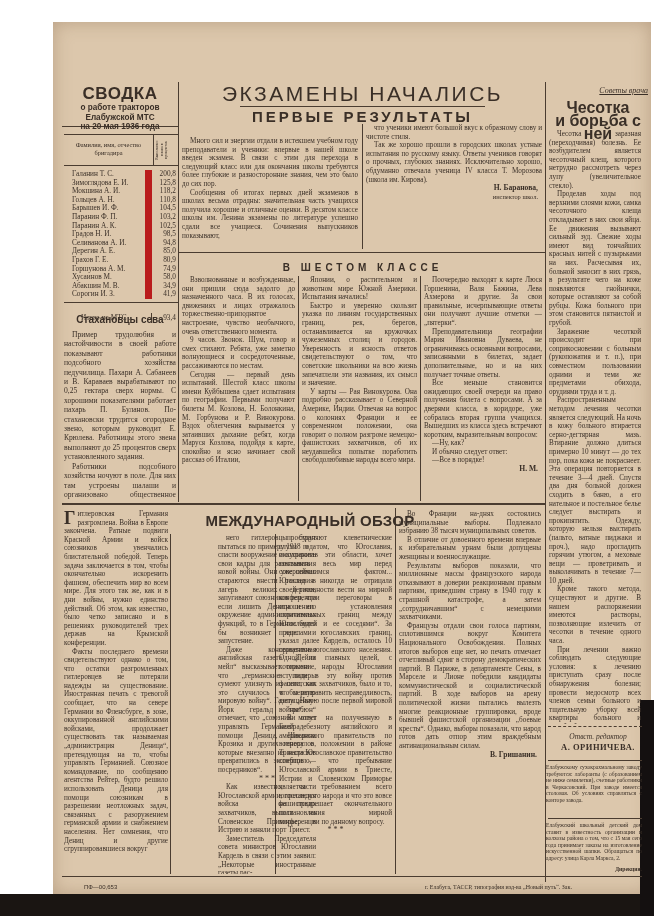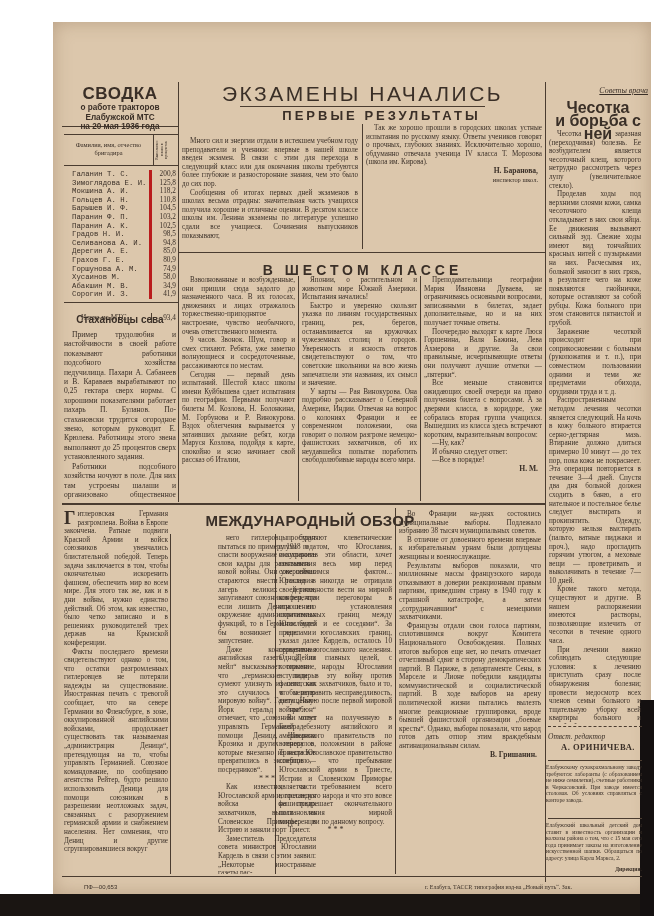--- a/index.html
+++ b/index.html
@@ -17,41 +17,41 @@
   
   .svodka-title { position:absolute; left:62px; top:84px; width:116px; text-align:center; font-weight:bold;
                   font-family:"Liberation Sans", sans-serif; font-size:17px; letter-spacing:0.5px; }
   .svodka-sub { position:absolute; left:62px; top:103px; width:116px; text-align:center; font-weight:bold;
                 font-family:"Liberation Sans", sans-serif; font-size:8.2px; line-height:9.5px; }
   .tbl { position:absolute; left:64px; top:134px; width:114px; font-size:7.3px; }
   .tbl-head { display:flex; border-bottom:1px solid #4a3c30; border-top:1px solid #4a3c30; height:30px; }
   .tbl-head .h1 { flex:1; text-align:center; font-size:6.4px; line-height:8px; padding-top:6px; border-right:1px solid #4a3c30; }
   .tbl-head .h2 { width:22px; font-size:4px; line-height:4.5px; text-align:center; writing-mode:vertical-rl; transform:rotate(180deg); padding:1px; }
   .tbl-row { display:flex; height:8.6px; line-height:8.6px; }
-  .tbl-row .n { flex:1; padding-left:8px; border-right:3px solid #b91c1c;font-family:Liberation Mono, monospace; }
+  .tbl-row .n { flex:1; padding-left:8px; border-right:7px solid #b91c1c; }
   .tbl-row .v { width:24px; text-align:right; padding-right:2px; }
   .tbl-total { display:flex; border-top:1px solid #4a3c30; margin-top:3px; padding-top:10px; height:10px; }
   .tbl-total .n { flex:1; text-align:center; border-right:1px solid #4a3c30; }
   .tbl-total .v { width:24px; text-align:right; padding-right:2px; }
   .head-main { position:absolute; left:180px; top:82px; width:365px; text-align:center;
                font-family:"Liberation Sans", sans-serif; font-size:21px; letter-spacing:2.5px; }
   .head-sub { position:absolute; left:180px; top:108px; width:365px; text-align:center; font-weight:bold;
-              font-family:"Liberation Sans", sans-serif; font-size:13px; letter-spacing:3px;padding-left:19px; }
+              font-family:"Liberation Sans", sans-serif; font-size:15px; letter-spacing:3px; }
   .head-shestom { position:absolute; left:180px; top:262px; width:365px; text-align:center; font-weight:bold;
-              font-family:"Liberation Sans", sans-serif; font-size:14px; letter-spacing:4px; }
+              font-family:"Liberation Sans", sans-serif; font-size:10px; letter-spacing:4px; }
   .head-obzor { position:absolute; left:175px; top:512px; width:270px; text-align:center; font-weight:bold;
               font-family:"Liberation Sans", sans-serif; font-size:15px; letter-spacing:0.3px; }
   .rubric { position:absolute; left:548px; top:86px; width:100px; text-align:right; font-style:italic; font-size:8px; text-decoration:underline; }
   .chesotka { position:absolute; left:548px; top:101px; width:100px; text-align:center; font-weight:bold;
               font-family:"Liberation Sans", sans-serif; font-size:16px; line-height:13px; }
   .stakh-title { position:absolute; left:62px; top:314px; width:116px; text-align:center; font-weight:bold;
                  font-family:"Liberation Sans", sans-serif; font-size:10px; }
   .sig { text-align:right; font-weight:bold; font-size:7.6px; padding-right:4px; }
   .sig small { display:block; font-weight:normal; font-size:6.4px; }
-  .editor-lbl { position:absolute; left:548px; top:732px; width:100px; text-align:left; font-style:italic; font-size:7.5px; }
+  .editor-lbl { position:absolute; left:548px; top:732px; width:100px; text-align:center; font-style:italic; font-size:7.5px; }
   .editor-name { position:absolute; left:548px; top:742px; width:100px; text-align:center; font-weight:bold; font-size:8.5px; letter-spacing:0.5px; }
   .ad { position:absolute; left:546px; font-size:5.6px; line-height:6.6px; width:96px; text-align:justify; }
   .footer-left { position:absolute; left:84px; top:884px; font-size:6px; font-family:"Liberation Sans", sans-serif; }
   .footer-right { position:absolute; left:425px; top:884px; font-size:6px; width:210px; }
   .drop { float:left; font-size:18px; line-height:16px; font-weight:bold; margin-right:2px; }
   .stars { text-align:center; font-size:8px; }
 </style>
 </head>
 <body>
 
@@ -160,38 +160,39 @@
 
 </div>
 
 <div class="head-main">ЭКЗАМЕНЫ НАЧАЛИСЬ</div>
 <div class="head-sub">ПЕРВЫЕ РЕЗУЛЬТАТЫ</div>
 <div class="col" style="left:182px;top:137px;width:176px;height:126px;">
   <p>Много сил и энергии отдали в истекшем учебном году преподаватели и ученики: впервые в нашей школе введен экзамен. В связи с этим для перехода в следующий класс или для окончания школы требуются более глубокие и разносторонние знания, чем это было до сих пор.</p>
   <p>Сообщения об итогах первых дней экзаменов в школах весьма отрадны: значительная часть учащихся получила хорошие и отличные оценки. В десятом классе школы им. Ленина экзамены по литературе успешно сдали все учащиеся. Сочинения выпускников показывают,</p>
 </div>
 <div class="col" style="left:366px;top:124px;width:176px;height:126px;">
+  <p>что ученики имеют большой вкус к образному слову и чистоте стиля.</p>
   <p>Так же хорошо прошли в городских школах устные испытания по русскому языку. Ответы учеников говорят о прочных, глубоких знаниях. Исключительно хорошо, обдуманно отвечала ученица IV класса Т. Морозова (школа им. Кирова).</p>
   <div class="sig"><span>Н. Баранова,</span><small>инспектор школ.</small></div>
 </div>
 
 <div class="head-shestom">В ШЕСТОМ КЛАССЕ</div>
 <div class="col" style="left:182px;top:276px;width:113px;height:226px;">
   <p>Взволнованные и возбужденные, они пришли сюда задолго до назначенного часа. В их голосах, движениях и лицах отражалось торжественно-приподнятое настроение, чувство необычного, очень ответственного момента.</p>
   <p>9 часов. Звонок. Шум, говор и смех стихают. Ребята, уже заметно волнующиеся и сосредоточенные, рассаживаются по местам.</p>
   <p>Сегодня — первый день испытаний. Шестой класс школы имени Куйбышева сдает испытания по географии. Первыми получают билеты М. Козлова, Н. Болонкина, М. Горбунова и Р. Винокурова. Вздох облегчения вырывается у затаивших дыхание ребят, когда Маруся Козлова, подойдя к карте, спокойно и ясно начинает свой рассказ об Италии,</p>
 </div>
 <div class="col" style="left:302px;top:276px;width:115px;height:226px;">
   <p>Японии, о растительном и животном мире Южной Америки. Испытания начались!</p>
   <p>Быстро и уверенно скользит указка по линиям государственных границ, рек, берегов, останавливается на кружочках чужеземных столиц и городов. Уверенность и ясность ответов свидетельствуют о том, что советские школьники на всю жизнь запечатлели эти названия, их смысл и значение.</p>
   <p>У карты — Рая Винокурова. Она подробно рассказывает о Северной Америке, Индии. Отвечая на вопрос о колониях Франции и ее современном положении, она говорит о полном разгроме немецко-фашистских захватчиков, об их неудавшейся попытке поработить свободолюбивые народы всего мира.</p>
 </div>
 <div class="col" style="left:424px;top:276px;width:118px;height:226px;">
+  <p>Поочередно выходят к карте Люся Горшенина, Валя Бажина, Лева Ахмерова и другие. За свои правильные, исчерпывающие ответы они получают лучшие отметки — „пятерки“.</p>
   <p>Преподавательница географии Мария Ивановна Дуваева, не ограничиваясь основными вопросами, записанными в билетах, задает дополнительные, но и на них получает точные ответы.</p>
-  <p>Поочередно выходят к карте Люся Горшенина, Валя Бажина, Лева Ахмерова и другие. За свои правильные, исчерпывающие ответы они получают лучшие отметки — „пятерки“.</p>
   <p>Все меньше становится ожидающих своей очереди на право получения билета с вопросами. А за дверями класса, в коридоре, уже собралась вторая группа учащихся. Вышедших из класса здесь встречают коротким, выразительным вопросом:</p>
   <p>—Ну, как?</p>
   <p>И обычно следует ответ:</p>
   <p>—Все в порядке!</p>
   <div class="sig">Н. М.</div>
 </div>
 
 <div class="rubric">Советы врача</div>
 <div class="chesotka">
   <div>Чесотка</div>

